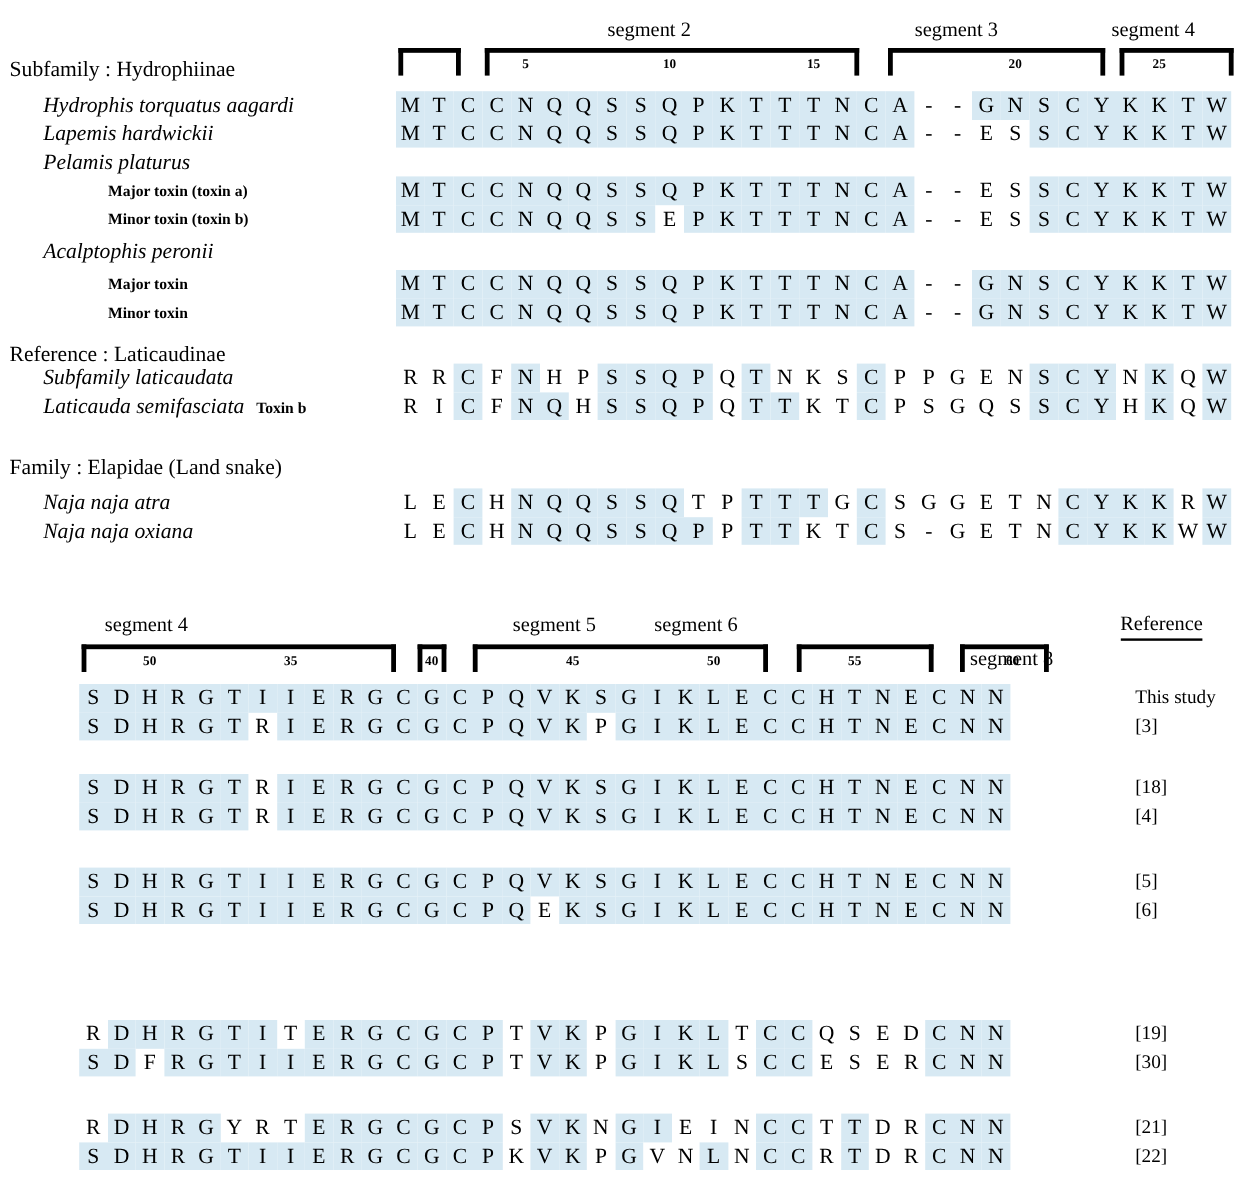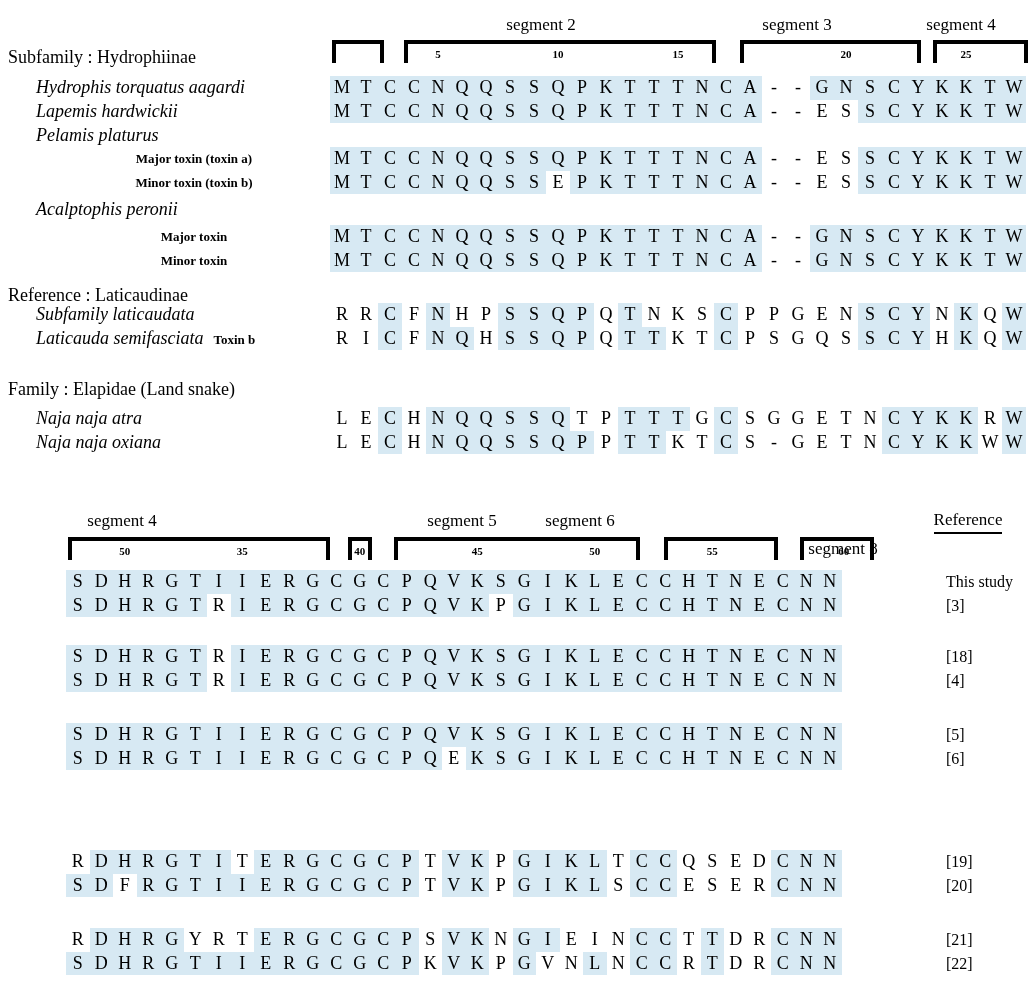--- a/index.html
+++ b/index.html
@@ -7,21 +7,21 @@
     position:relative;width:1034px;height:1000px;background:#ffffff;overflow:hidden;
     font-family:"Liberation Serif","DejaVu Serif",serif;color:#000;
   }
   .abs{position:absolute;}
   .seg-label{font-size:17px;text-align:center;white-space:nowrap;line-height:24px;}
   .bar{background:#000;height:4px;}
   .tick{background:#000;width:4px;}
   .num{font-size:11px;font-weight:bold;text-align:center;line-height:14px;}
   .group-header{font-size:18px;white-space:nowrap;line-height:23px;}
   .species-label{font-size:18px;font-style:italic;white-space:nowrap;line-height:23.5px;}
-  .sub-label{font-size:13px;font-weight:bold;text-align:center;white-space:nowrap;line-height:23.5px;}
+  .sub-label{font-size:13px;font-weight:bold;text-align:left;white-space:nowrap;line-height:23.5px;}
   .suffix{font-size:13px;font-weight:bold;font-style:normal;margin-left:10px;}
   .seq-row{display:flex;}
   .cell{height:23.5px;line-height:23.5px;text-align:center;font-size:18px;}
   .ref-label{font-size:16px;white-space:nowrap;line-height:23.5px;}
   .ref-header{font-size:17px;text-align:center;line-height:22px;}
   .ref-header span{display:inline-block;border-bottom:2px solid #000;padding-bottom:1px;}
 </style>
 </head>
 <body>
 
@@ -678,21 +678,21 @@
       <div class="cell" style="width: 23.5px; background: rgb(215, 233, 243); color: rgb(0, 0, 0);">C</div>
       <div class="cell" style="width: 23.5px; background: rgb(215, 233, 243); color: rgb(0, 0, 0);">C</div>
       <div class="cell" style="width: 23.5px; color: rgb(0, 0, 0);">E</div>
       <div class="cell" style="width: 23.5px; color: rgb(0, 0, 0);">S</div>
       <div class="cell" style="width: 23.5px; color: rgb(0, 0, 0);">E</div>
       <div class="cell" style="width: 23.5px; color: rgb(0, 0, 0);">R</div>
       <div class="cell" style="width: 23.5px; background: rgb(215, 233, 243); color: rgb(0, 0, 0);">C</div>
       <div class="cell" style="width: 23.5px; background: rgb(215, 233, 243); color: rgb(0, 0, 0);">N</div>
       <div class="cell" style="width: 23.5px; background: rgb(215, 233, 243); color: rgb(0, 0, 0);">N</div>
     </div>
-    <div class="abs ref-label" style="left: 946px; top: 873.5px;">[20]</div>
+    <div class="abs ref-label" style="left: 946px; top: 873.5px;">[30]</div>
     <div class="abs seq-row" style="left: 66px; top: 928px; height: 23.5px;">
       <div class="cell" style="width: 23.5px; color: rgb(0, 0, 0);">R</div>
       <div class="cell" style="width: 23.5px; background: rgb(215, 233, 243); color: rgb(0, 0, 0);">D</div>
       <div class="cell" style="width: 23.5px; background: rgb(215, 233, 243); color: rgb(0, 0, 0);">H</div>
       <div class="cell" style="width: 23.5px; background: rgb(215, 233, 243); color: rgb(0, 0, 0);">R</div>
       <div class="cell" style="width: 23.5px; background: rgb(215, 233, 243); color: rgb(0, 0, 0);">G</div>
       <div class="cell" style="width: 23.5px; color: rgb(0, 0, 0);">Y</div>
       <div class="cell" style="width: 23.5px; color: rgb(0, 0, 0);">R</div>
       <div class="cell" style="width: 23.5px; color: rgb(0, 0, 0);">T</div>
       <div class="cell" style="width: 23.5px; background: rgb(215, 233, 243); color: rgb(0, 0, 0);">E</div>

